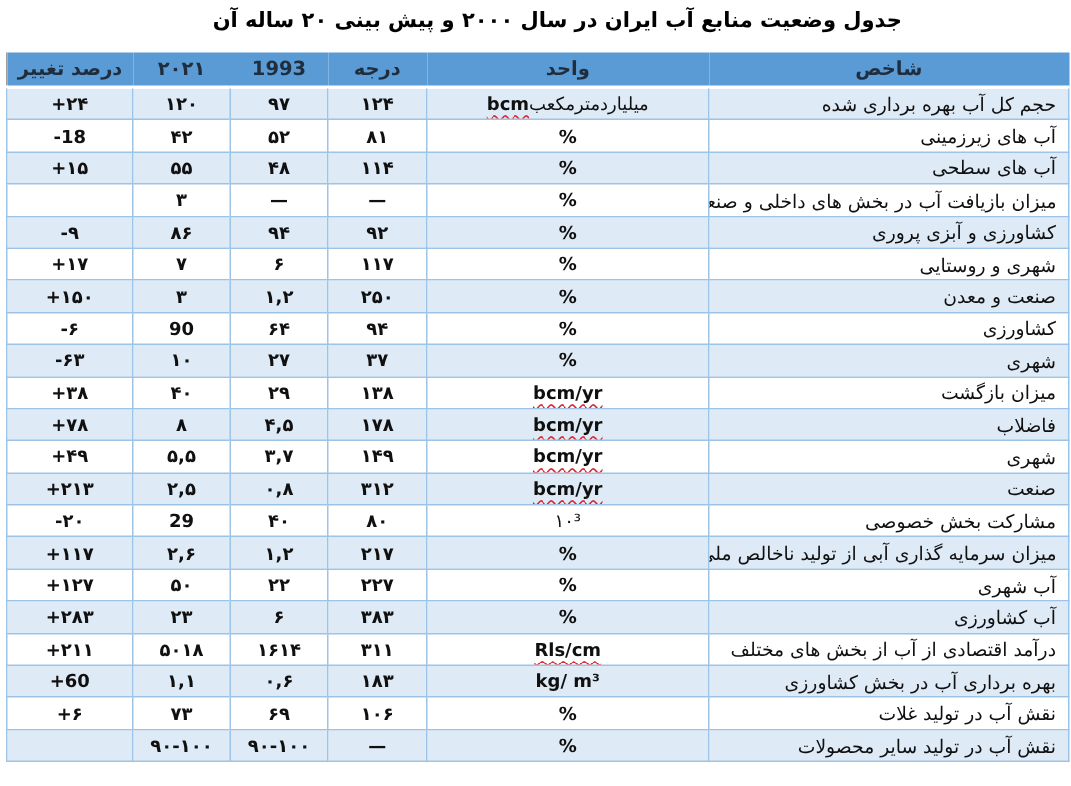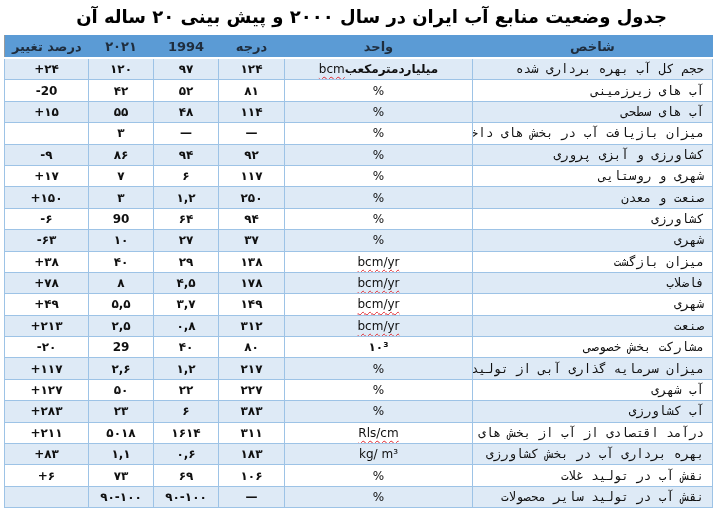--- a/index.html
+++ b/index.html
@@ -2,21 +2,21 @@
 <html lang="fa" style="--header_bg: #5B9BD5; --header_text: #1F2D3D; --band_bg: #DEEAF6; --border: #9DC3E6; --outer_border: #9B9B9B; --wavy: #E0262C;"><head>
 <meta charset="utf-8">
 <style>
   html,body{margin:0;padding:0;}
   body{
     width:714px;height:524px;position:relative;background:#ffffff;
     font-family:"DejaVu Sans", sans-serif;overflow:hidden;
   }
   .title{
     position:absolute;top:6px;left:0;right:0;text-align:center;
-    direction:rtl;font-weight:bold;font-size:18px;color:#000;padding-left:29px;
+    direction:rtl;font-weight:bold;font-size:14px;color:#000;padding-left:29px;
   }
   table{
     position:absolute;top:35px;left:4px;width:708px;
     border-collapse:collapse;table-layout:fixed;
     border-left:1px solid var(--outer_border);
     border-bottom:1px solid var(--outer_border);
   }
   th{
     background:var(--header_bg);color:var(--header_text);
     font-weight:bold;font-size:13px;height:22px;border:none;
@@ -24,23 +24,23 @@
   }
   th.indicator{}
   td{
     border:1px solid var(--border);height:20.4px;padding:0 4px;
     font-size:12px;color:#101010;background:#ffffff;overflow:hidden;
     white-space:nowrap;
   }
   tr.banded td{background:var(--band_bg);}
   td.num{text-align:center;direction:ltr;font-weight:bold;padding:0;}
   td.unit{text-align:center;padding:0;}
-  td.indicator{text-align:right;font-size:12.5px;padding:0 8px 0 20px;font-family:Liberation Mono, monospace;}
-  .unit-fa{font-weight:bold;}
-  .unit-en{font-weight:normal;direction:ltr;unicode-bidi:embed;}
+  td.indicator{text-align:right;font-size:12.5px;padding:0 8px 0 20px;}
+  .unit-fa{font-weight:normal;}
+  .unit-en{font-weight:bold;direction:ltr;unicode-bidi:embed;}
   .wavy{
     text-decoration:underline;text-decoration-style:wavy;
     text-decoration-color:var(--wavy);text-decoration-thickness:1px;
     text-underline-offset:3px;
   }
 </style>
 </head>
 <body>
 
 <div class="title">جدول وضعیت منابع آب ایران در سال ۲۰۰۰ و پیش بینی ۲۰ ساله آن</div>
@@ -52,41 +52,41 @@
     <col style="width:66px">
     <col style="width:65px">
     <col style="width:65px">
     <col style="width:84px">
   </colgroup>
   <thead>
     <tr>
       <th class="indicator">شاخص</th>
       <th>واحد</th>
       <th>درجه</th>
-      <th>1994</th>
+      <th>1993</th>
       <th>۲۰۲۱</th>
       <th>درصد تغییر</th>
     </tr>
   </thead>
   <tbody id="tbody">
       <tr class="banded">
         <td class="indicator">حجم کل آب بهره برداری شده</td>
         <td class="unit"><span class="unit-fa">میلیاردمترمکعب</span><span class="unit-en wavy">bcm</span></td>
         <td class="num">۱۲۴</td>
         <td class="num">۹۷</td>
         <td class="num">۱۲۰</td>
         <td class="num">+۲۴</td>
       </tr>
       <tr>
         <td class="indicator">آب های زیرزمینی</td>
         <td class="unit"><span class="unit-fa"></span><span class="unit-en">%</span></td>
         <td class="num">۸۱</td>
         <td class="num">۵۲</td>
         <td class="num">۴۲</td>
-        <td class="num">-20</td>
+        <td class="num">-18</td>
       </tr>
       <tr class="banded">
         <td class="indicator">آب های سطحی</td>
         <td class="unit"><span class="unit-fa"></span><span class="unit-en">%</span></td>
         <td class="num">۱۱۴</td>
         <td class="num">۴۸</td>
         <td class="num">۵۵</td>
         <td class="num">+۱۵</td>
       </tr>
       <tr>
@@ -208,21 +208,21 @@
         <td class="num">۱۶۱۴</td>
         <td class="num">۵۰۱۸</td>
         <td class="num">+۲۱۱</td>
       </tr>
       <tr class="banded">
         <td class="indicator">بهره برداری آب در بخش کشاورزی</td>
         <td class="unit"><span class="unit-fa"></span><span class="unit-en">kg/ m³</span></td>
         <td class="num">۱۸۳</td>
         <td class="num">۰,۶</td>
         <td class="num">۱,۱</td>
-        <td class="num">+۸۳</td>
+        <td class="num">+60</td>
       </tr>
       <tr>
         <td class="indicator">نقش آب در تولید غلات</td>
         <td class="unit"><span class="unit-fa"></span><span class="unit-en">%</span></td>
         <td class="num">۱۰۶</td>
         <td class="num">۶۹</td>
         <td class="num">۷۳</td>
         <td class="num">+۶</td>
       </tr>
       <tr class="banded">

